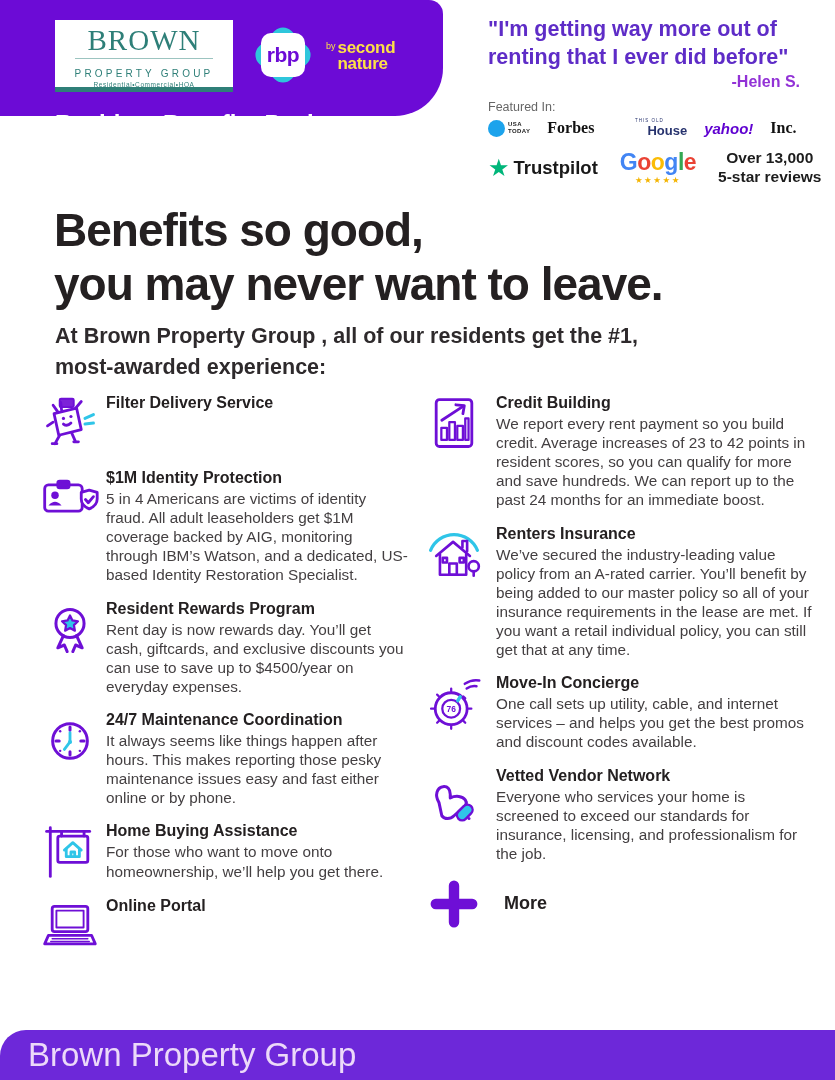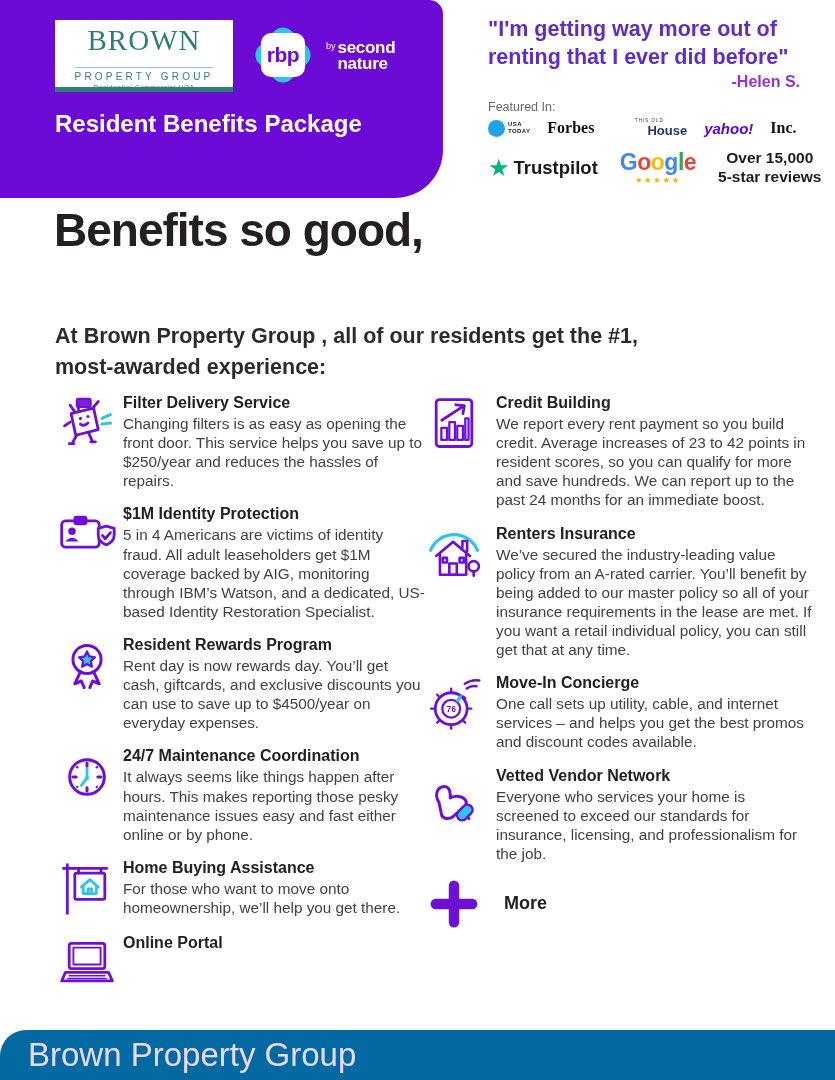--- a/index.html
+++ b/index.html
@@ -1,30 +1,30 @@
 <!DOCTYPE html>
 <html><head>
 <meta charset="utf-8">
 <style>
   html,body{margin:0;padding:0;}
   body{width:835px;height:1080px;background:#fff;font-family:"Liberation Sans",sans-serif;}
   .page{position:relative;width:835px;height:1080px;background:#fff;overflow:hidden;}
 
   
-  .hero{position:absolute;left:0;top:0;width:443px;height:198px;background:#6C0BD6;border-radius:0 14px 48px 0;}
+  .hero{position:absolute;left:0;top:0;width:443px;height:116px;background:#6C0BD6;border-radius:0 14px 48px 0;}
   .brand-card{position:absolute;left:55px;top:20px;width:178px;height:72px;background:#fff;display:flex;flex-direction:column;align-items:center;justify-content:flex-start;padding-top:6px;box-sizing:border-box;}
   .brand-name{font-family:"Liberation Serif",serif;font-size:29px;line-height:1;color:#2E7F78;letter-spacing:1px;}
-  .brand-sub{font-size:10px;letter-spacing:3.2px;color:#2E7F78;margin-top:12px;border-top:1px solid #9cc4c0;padding-top:3px;}
+  .brand-sub{font-size:10px;letter-spacing:3.2px;color:#2E7F78;margin-top:3px;border-top:1px solid #9cc4c0;padding-top:9px;}
   .brand-tag{font-size:6.5px;letter-spacing:.6px;color:#2E7F78;margin-top:2px;}
   .brand-bar{position:absolute;left:0;bottom:0;width:100%;height:5px;background:#2E7F78;}
   .rbp-badge{position:absolute;left:250px;top:22px;width:66px;height:66px;}
   .rbp-diamond{position:absolute;left:10px;top:10px;width:46px;height:46px;background:#2EC6DC;border-radius:12px;transform:rotate(45deg);}
   .rbp-square{position:absolute;left:11px;top:11px;width:44px;height:44px;background:#fff;border-radius:10px;display:flex;align-items:center;justify-content:center;}
   .rbp-text{color:#6C0BD6;font-weight:bold;font-size:21px;letter-spacing:-.5px;}
-  .second-nature{position:absolute;left:326px;top:40px;color:#ffffff;display:flex;align-items:flex-start;gap:2px;}
+  .second-nature{position:absolute;left:326px;top:40px;color:#fde047;display:flex;align-items:flex-start;gap:2px;}
   .by-label{font-size:9px;margin-top:1px;}
   .sn-lines{font-size:17px;font-weight:bold;line-height:.95;text-align:left;letter-spacing:-.3px;}
   .package-title{position:absolute;left:55px;top:110px;color:#fff;font-size:24px;font-weight:bold;}
 
   
   .testimonial{position:absolute;left:488px;top:16px;width:336px;}
   .quote{color:#5E2CC7;font-size:21.5px;font-weight:bold;line-height:1.28;white-space:nowrap;}
   .attribution{color:#9232D6;font-size:16px;font-weight:bold;text-align:right;margin-top:2px;padding-right:24px;}
   .featured-label{color:#666;font-size:12.5px;margin-top:9px;}
   .press-row{display:flex;align-items:center;gap:17px;margin-top:5px;}
@@ -52,35 +52,35 @@
   .review-summary{font-size:15.5px;font-weight:bold;color:#1c1c1c;text-align:center;line-height:1.2;}
 
   
   .headline{position:absolute;left:54px;top:192px;font-size:46px;font-weight:bold;color:#242021;line-height:1.17;letter-spacing:-1px;white-space:nowrap;margin-top:12px;}
   .subtitle{position:absolute;left:55px;top:321px;font-size:21.5px;font-weight:bold;color:#2e2a2c;line-height:1.42;white-space:nowrap;}
 
   
   .col-left{position:absolute;left:40px;top:394px;width:385px;}
   .col-right{position:absolute;left:424px;top:394px;width:405px;}
   .benefit{display:flex;margin-bottom:15px;}
-  .col-left .benefit{gap:6px;justify-content:flex-end;}
+  .col-left .benefit{gap:6px;}
   .col-right .benefit{gap:12px;}
   .benefit-icon{flex:0 0 60px;width:60px;height:60px;}
   .benefit-icon svg{width:60px;height:60px;display:block;}
   .col-left .benefit-text{width:302px;}
   .col-right .benefit-text{width:316px;}
   .benefit-title{font-size:16px;font-weight:bold;color:#242021;margin-bottom:2px;}
   .benefit-body{font-size:15.3px;color:#433f41;line-height:1.25;}
   .benefit-more{display:flex;align-items:center;gap:24px;margin-top:6px;}
   .more-icon{width:52px;height:52px;margin-left:4px;}
   .more-icon svg{width:52px;height:52px;display:block;}
   .more-label{font-size:18px;font-weight:bold;color:#242021;}
 
   
-  .footer{position:absolute;left:0;bottom:0;width:835px;height:50px;background:#0369a1;border-radius:26px 0 0 0;}
+  .footer{position:absolute;left:0;bottom:0;width:835px;height:50px;background:#6d28d9;border-radius:26px 0 0 0;}
   .footer-text{color:#ECD9F9;font-size:33px;line-height:50px;margin-left:28px;}
 </style>
 </head>
 <body>
 
 <div class="page">
 
   <div class="hero">
     <div class="brand-card">
       <div class="brand-name">BROWN</div>
@@ -130,28 +130,29 @@
     <div class="reviews-row">
       <div class="trustpilot">
         <span class="tp-star">★</span>
         <span class="tp-text">Trustpilot</span>
       </div>
       <div class="google">
         <div class="g-letters"><span>G</span><span>o</span><span>o</span><span>g</span><span>l</span><span>e</span></div>
         <div class="g-stars">★★★★★</div>
       </div>
       <div class="review-summary">
-        <div>Over 15,000</div>
+        <div>Over 13,000</div>
         <div>5-star reviews</div>
       </div>
     </div>
   </div>
 
   <div class="headline">
     <div>Benefits so good,</div>
+    <div>you may never want to leave.</div>
   </div>
   <div class="subtitle">
     <div>At Brown Property Group , all of our residents get the #1,</div>
     <div>most-awarded experience:</div>
   </div>
 
   <div class="col-left">
 
     <div class="benefit">
       <div class="benefit-icon">
@@ -166,21 +167,20 @@
           </g>
           <circle cx="25" cy="26" r="1.7" fill="#6E0FD6"></circle>
           <circle cx="33" cy="24" r="1.7" fill="#6E0FD6"></circle>
           <g stroke="#2FC5E8" stroke-width="3.2" stroke-linecap="round" fill="none">
             <path d="M48 26 l9 -4 M48 32 l9 -1"></path>
           </g>
         </svg>
       </div>
       <div class="benefit-text">
         <div class="benefit-title">Filter Delivery Service</div>
-        <div class="benefit-body">Changing filters is as easy as opening the front door. This service helps you save up to $250/year and reduces the hassles of repairs.</div>
       </div>
     </div>
 
     <div class="benefit">
       <div class="benefit-icon">
         <svg viewBox="0 0 64 64" aria-hidden="true">
           <g fill="none" stroke="#6E0FD6" stroke-width="3" stroke-linecap="round" stroke-linejoin="round">
             <rect x="5" y="17" width="40" height="28" rx="4"></rect>
             <rect x="19" y="13" width="12" height="7" rx="2" fill="#6E0FD6"></rect>
             <path d="M44 25 l8.5 -2.5 8.5 2.5 v7 q0 7 -8.5 10.5 q-8.5 -3.5 -8.5 -10.5 Z" fill="#fff"></path>

